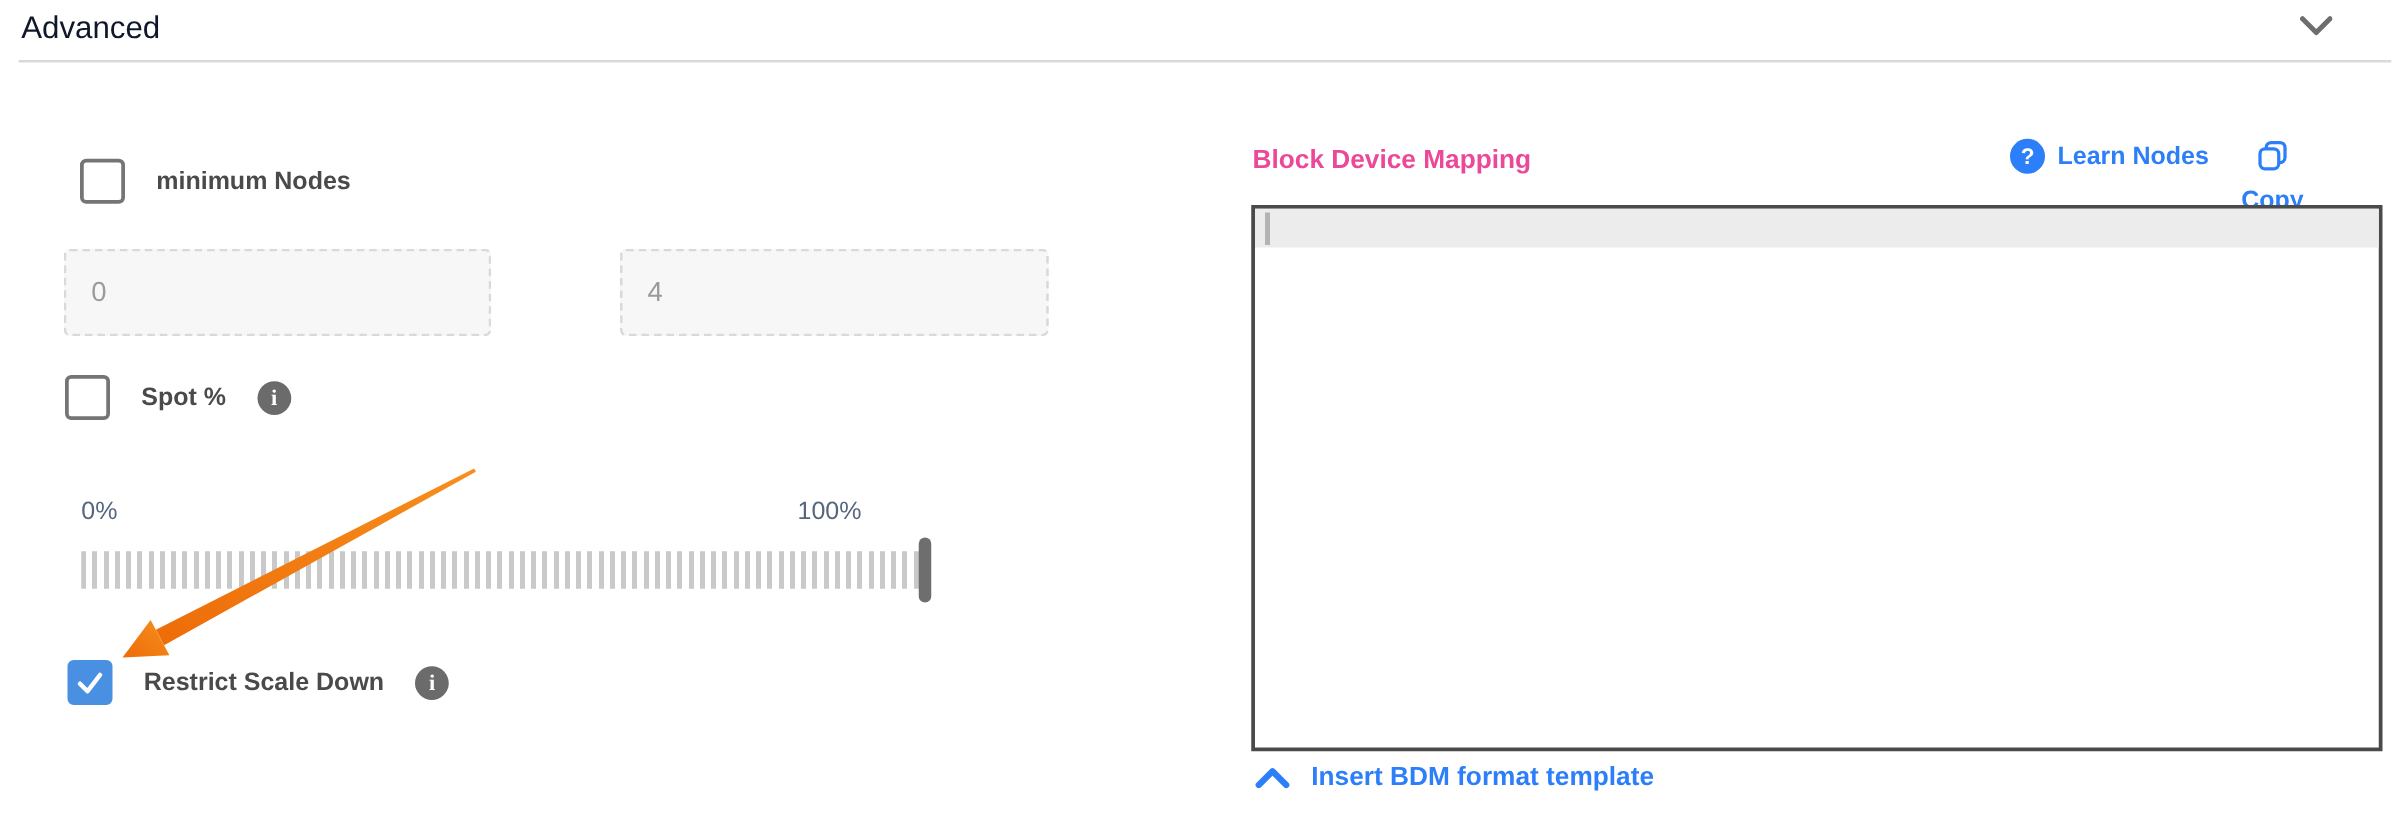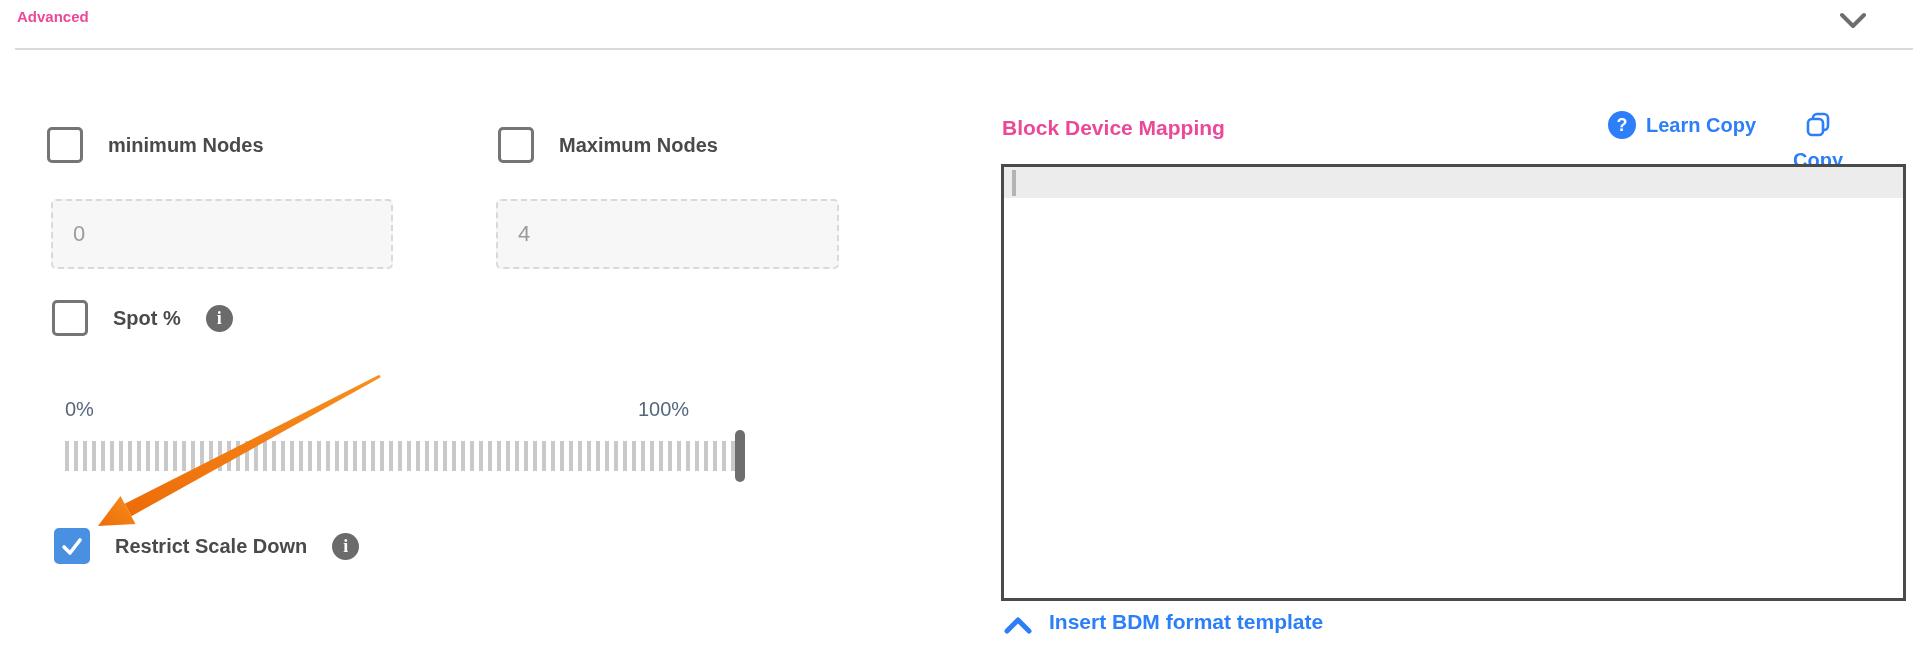--- a/index.html
+++ b/index.html
@@ -1,20 +1,20 @@
 <!DOCTYPE html>
 <html><head>
 <meta charset="utf-8">
 <style>
   html,body{margin:0;padding:0;background:#ffffff;width:1920px;height:656px;overflow:hidden;
     font-family:"Liberation Sans", sans-serif;}
   .stage{position:relative;width:1920px;height:656px;background:#fff;}
 
   
-  .hdr-title{position:absolute;left:17px;top:8px;font-size:15px;color:#ec4899;font-weight:700;}
+  .hdr-title{position:absolute;left:17px;top:8px;font-size:25px;color:#0f172a;font-weight:400;}
   .hdr-chevron{position:absolute;left:1840px;top:12px;width:26px;height:18px;cursor:pointer;}
   .hdr-divider{position:absolute;left:15px;top:48px;width:1898px;height:0;border-top:2px solid #d9d9d9;}
 
   
   .cbrow{position:absolute;display:flex;align-items:center;gap:25px;}
   .cb{width:30px;height:30px;border:3px solid #757575;border-radius:5px;background:#fff;flex:0 0 auto;
       display:flex;align-items:center;justify-content:center;cursor:pointer;}
   .cb.checked{background:#4a90e2;border-color:#4a90e2;}
   .cblabel{font-size:20px;font-weight:700;color:#4a4a4a;white-space:nowrap;}
   .info{width:27px;height:27px;border-radius:50%;background:#6b6b6b;color:#fff;display:flex;
@@ -39,41 +39,37 @@
   
   .bdm-title{position:absolute;left:1002px;top:116px;font-size:21px;font-weight:700;color:#ec4899;}
   .toplink{position:absolute;top:111px;display:flex;align-items:center;gap:10px;cursor:pointer;
            color:#2d7ff9;font-size:20px;font-weight:700;text-decoration:none;}
   .qicon{width:28px;height:28px;border-radius:50%;background:#2d7ff9;color:#fff;display:flex;
          align-items:center;justify-content:center;font-size:18px;font-weight:700;}
   .editor{position:absolute;left:1001px;top:164px;width:905px;height:437px;box-sizing:border-box;
           border:3px solid #4a4a4a;background:#fff;cursor:text;}
   .activeline{position:absolute;left:0;top:0;right:0;height:31px;background:#ececec;}
   .caret{position:absolute;left:8px;top:3px;width:4px;height:26px;background:#b3b3b3;}
-  .insert-link{position:absolute;left:1004px;top:610px;display:flex;align-items:flex-end;gap:17px;
+  .insert-link{position:absolute;left:1004px;top:610px;display:flex;align-items:center;gap:17px;
                color:#2d7ff9;font-size:21px;font-weight:700;cursor:pointer;}
 </style>
 </head>
 <body>
 
 <div class="stage">
 
   <div class="hdr-title">Advanced</div>
   <svg class="hdr-chevron" viewBox="0 0 26 18">
     <polyline points="2,3 13,14 24,3" fill="none" stroke="#6e6e6e" stroke-width="4" stroke-linecap="round" stroke-linejoin="round"></polyline>
   </svg>
   <div class="hdr-divider"></div>
 
-  <div class="cbrow" style="left:47px;top:127px;">
+  <div class="cbrow" style="left:64px;top:127px;">
     <div class="cb"></div>
     <div class="cblabel">minimum Nodes</div>
-  </div>
-  <div class="cbrow" style="left:498px;top:127px;">
-    <div class="cb"></div>
-    <div class="cblabel">Maximum Nodes</div>
   </div>
 
   <input class="dinput" style="left: 51px; top: 199px; width: 342px; height: 70px;" value="0">
   <input class="dinput" style="left: 496px; top: 199px; width: 343px; height: 70px;" value="4">
 
   <div class="cbrow" style="left:52px;top:300px;">
     <div class="cb"></div>
     <div class="cblabel">Spot %</div>
     <div class="info" style="margin-left:0;">i</div>
   </div>
@@ -102,21 +98,21 @@
       </linearGradient>
     </defs>
     <polygon points="292.7,11.3 291.3,8.7 36.7,137.8 43.3,150.2" fill="url(#ag)"></polygon>
     <polygon points="10,160 47.5,158.1 32.5,129.9" fill="url(#ag)"></polygon>
   </svg>
 
   <div class="bdm-title">Block Device Mapping</div>
 
   <div class="toplink" style="left:1608px;">
     <div class="qicon">?</div>
-    <span>Learn Copy</span>
+    <span>Learn Nodes</span>
   </div>
 
   <div class="toplink" style="left:1793px;flex-direction:column;">
     <svg width="26" height="28" viewBox="0 0 26 28">
       <rect x="8" y="3" width="15" height="16" rx="4" fill="none" stroke="#2d7ff9" stroke-width="2.6"></rect>
       <rect x="3" y="8" width="15" height="16" rx="4" fill="#ffffff" stroke="#2d7ff9" stroke-width="2.6"></rect>
     </svg>
     <span>Copy</span>
   </div>
 

